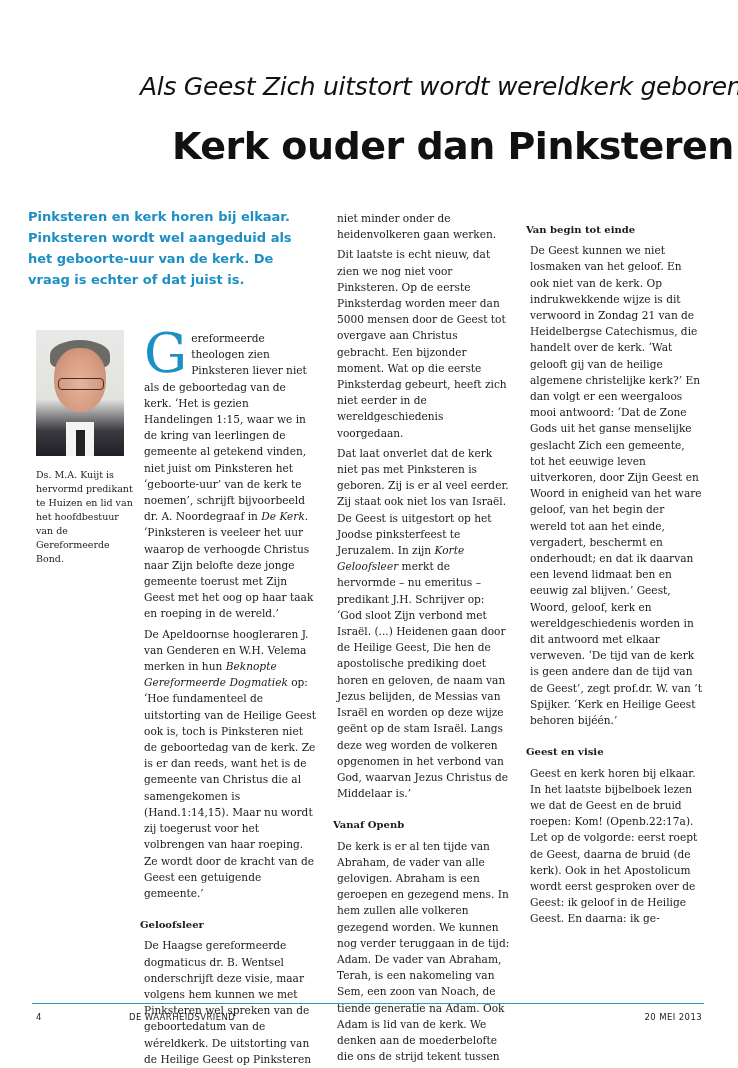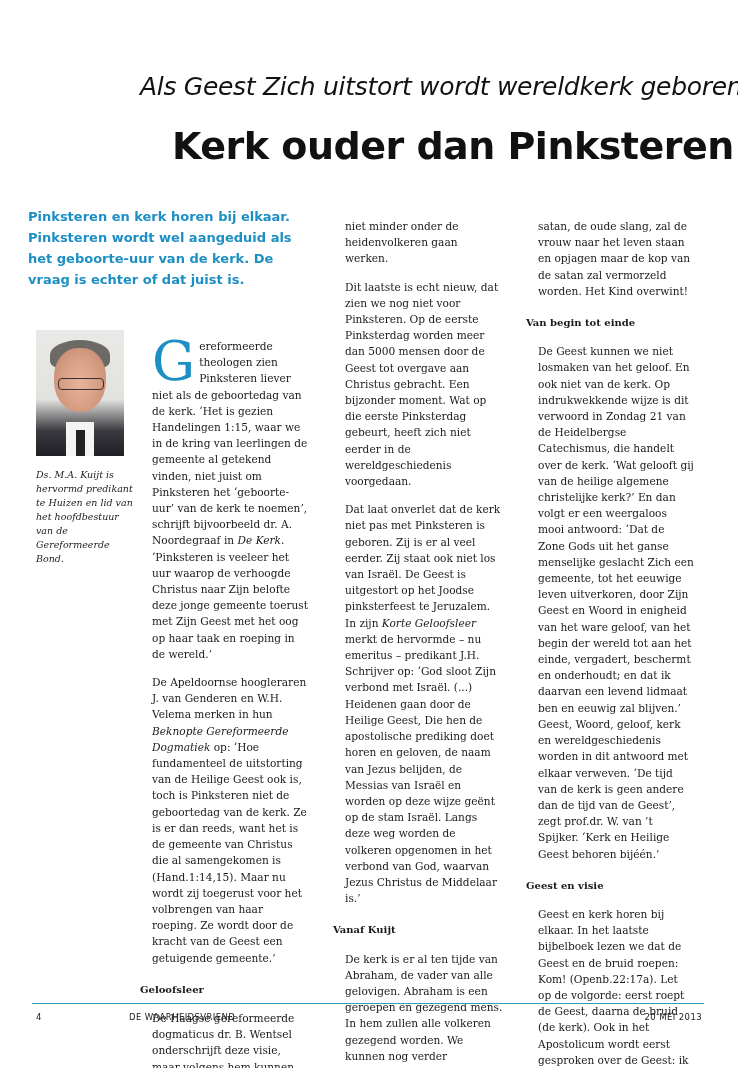--- a/index.html
+++ b/index.html
@@ -6,23 +6,23 @@
   body { width:738px; height:1068px; position:relative; overflow:hidden; color:#1a1a1a; }
   .kicker { position:absolute; left:140px; top:72px; font-family:"DejaVu Sans", sans-serif; font-style:italic; font-size:25px; color:#111; letter-spacing:-0.3px; white-space:nowrap; }
   .headline { position:absolute; left:140px; top:124px; font-family:"DejaVu Sans", sans-serif; font-weight:bold; font-size:38px; color:#111; letter-spacing:-0.5px; white-space:nowrap;margin-left:32px; }
   .lead { position:absolute; left:28px; top:206px; width:270px; font-family:"DejaVu Sans", sans-serif; font-weight:bold; font-size:13px; line-height:21px; color:#1c8fc4; }
   .photo { position:absolute; left:36px; top:330px; width:88px; height:126px; background:linear-gradient(180deg,#e9e9e7 0%,#e2e2df 55%,#3a3a40 80%,#1e1e24 100%); overflow:hidden; }
   .photo .face { position:absolute; left:18px; top:18px; width:52px; height:64px; border-radius:45% 45% 48% 48%; background:radial-gradient(ellipse at 50% 55%,#e8b49a 0%,#d49a80 60%,#b9836c 100%); }
   .photo .hair { position:absolute; left:14px; top:10px; width:60px; height:30px; border-radius:50% 50% 30% 30%; background:#6d6a66; }
   .photo .glasses { position:absolute; left:22px; top:48px; width:44px; height:10px; border:1px solid #3a3030; border-radius:4px; }
   .photo .shirt { position:absolute; left:30px; top:92px; width:28px; height:34px; background:#f4f4f4; }
   .photo .tie { position:absolute; left:40px; top:100px; width:9px; height:26px; background:#222; }
-  .caption { position:absolute; left:36px; top:468px; width:100px; font-family:"DejaVu Serif", serif; font-style:italic; font-size:9.5px; line-height:14px; color:#222; }
+  .caption { position:absolute; left:36px; top:468px; width:100px; font-family:"DejaVu Serif", serif; font-size:9.5px; line-height:14px; color:#222; }
   .col { position:absolute; font-family:"DejaVu Serif", serif; font-size:10.6px; line-height:16.2px; color:#1a1a1a; }
-  .col p { margin:12px; }
+  .col p { margin:4px; }
   .col h3 { margin:16px 0 0 0; font-family:"DejaVu Serif", serif; font-weight:bold; font-size:10px; line-height:16.2px; }
   .col1 { left:140px; top:326px; width:180px; }
   .col2 { left:333px; top:206px; width:182px; }
   .col3 { left:526px; top:206px; width:180px; }
   .dropcap { float:left; font-family:"DejaVu Serif", serif; font-size:54px; line-height:44px; color:#1c8fc4; margin:2px 4px 0 0; }
   em { font-style:italic; }
   .footer-rule { position:absolute; left:32px; top:1003px; width:672px; height:1px; background:#2e9bc0; }
   .footer { position:absolute; top:1012px; font-family:"DejaVu Sans", sans-serif; font-size:8.5px; letter-spacing:0.4px; color:#222; }
   .f-page { left:36px; }
   .f-pub { left:129px; }
@@ -48,26 +48,25 @@
   <p><span class="dropcap">G</span><span>ereformeerde theologen zien Pinksteren liever niet als de geboortedag van de kerk. ‘Het is gezien Handelingen 1:15, waar we in de kring van leerlingen de gemeente al getekend vinden, niet juist om Pinksteren het ‘geboorte-uur’ van de kerk te noemen’, schrijft bijvoorbeeld dr. A. Noordegraaf in </span><em>De Kerk</em><span>. ‘Pinksteren is veeleer het uur waarop de verhoogde Christus naar Zijn belofte deze jonge gemeente toerust met Zijn Geest met het oog op haar taak en roeping in de wereld.’</span></p>
   <p><span>De Apeldoornse hoogleraren J. van Genderen en W.H. Velema merken in hun </span><em>Beknopte Gereformeerde Dogmatiek</em><span> op: ‘Hoe fundamenteel de uitstorting van de Heilige Geest ook is, toch is Pinksteren niet de geboortedag van de kerk. Ze is er dan reeds, want het is de gemeente van Christus die al samengekomen is (Hand.1:14,15). Maar nu wordt zij toegerust voor het volbrengen van haar roeping. Ze wordt door de kracht van de Geest een getuigende gemeente.’</span></p>
   <h3>Geloofsleer</h3>
   <p style="height:194px;overflow:hidden;">De Haagse gereformeerde dogmaticus dr. B. Wentsel onderschrijft deze visie, maar volgens hem kunnen we met Pinksteren wel spreken van de geboortedatum van de wéreldkerk. De uitstorting van de Heilige Geest op Pinksteren heeft immers heilshistorische betekenis. De Heilige Geest opent het offensief om de volkeren tot Christus te brengen. De Geest zal van nu af aan krachtig onder de Joden maar niet minder onder de heidenvolkeren gaan werken.</p>
 </div>
 
 <div class="col col2">
   <p>niet minder onder de heidenvolkeren gaan werken.</p>
   <p>Dit laatste is echt nieuw, dat zien we nog niet voor Pinksteren. Op de eerste Pinksterdag worden meer dan 5000 mensen door de Geest tot overgave aan Christus gebracht. Een bijzonder moment. Wat op die eerste Pinksterdag gebeurt, heeft zich niet eerder in de wereldgeschiedenis voorgedaan.</p>
   <p><span>Dat laat onverlet dat de kerk niet pas met Pinksteren is geboren. Zij is er al veel eerder. Zij staat ook niet los van Israël. De Geest is uitgestort op het Joodse pinksterfeest te Jeruzalem. In zijn </span><em>Korte Geloofsleer</em><span> merkt de hervormde – nu emeritus – predikant J.H. Schrijver op: ‘God sloot Zijn verbond met Israël. (...) Heidenen gaan door de Heilige Geest, Die hen de apostolische prediking doet horen en geloven, de naam van Jezus belijden, de Messias van Israël en worden op deze wijze geënt op de stam Israël. Langs deze weg worden de volkeren opgenomen in het verbond van God, waarvan Jezus Christus de Middelaar is.’</span></p>
-  <h3>Vanaf Kuijt</h3>
+  <h3>Vanaf Openb</h3>
   <p style="height:243px;overflow:hidden;">De kerk is er al ten tijde van Abraham, de vader van alle gelovigen. Abraham is een geroepen en gezegend mens. In hem zullen alle volkeren gezegend worden. We kunnen nog verder teruggaan in de tijd: Adam. De vader van Abraham, Terah, is een nakomeling van Sem, een zoon van Noach, de tiende generatie na Adam. Ook Adam is lid van de kerk. We denken aan de moederbelofte die ons de strijd tekent tussen het vrouwenzaad en het slangenzaad. Een heftige strijd zal het zijn. Maar het zaad van de vrouw (het Zaad!, zie Gal.3:16) zal het winnen. In Openbaring 12 wordt duidelijk op de moederbelofte gezinspeeld: de satan, de oude slang, zal de vrouw naar het leven staan en opjagen maar de kop van de satan zal vermorzeld worden. Het Kind overwint!</p>
 </div>
 
 <div class="col col3">
-  <p>satan, de oude slang, zal de vrouw naar het leven staan en opjagen maar de kop van de satan zal vermorzeld worden. Het Kind overwint!</p>
   <h3>Van begin tot einde</h3>
   <p>De Geest kunnen we niet losmaken van het geloof. En ook niet van de kerk. Op indrukwekkende wijze is dit verwoord in Zondag 21 van de Heidelbergse Catechismus, die handelt over de kerk. ‘Wat gelooft gij van de heilige algemene christelijke kerk?’ En dan volgt er een weergaloos mooi antwoord: ‘Dat de Zone Gods uit het ganse menselijke geslacht Zich een gemeente, tot het eeuwige leven uitverkoren, door Zijn Geest en Woord in enigheid van het ware geloof, van het begin der wereld tot aan het einde, vergadert, beschermt en onderhoudt; en dat ik daarvan een levend lidmaat ben en eeuwig zal blijven.’ Geest, Woord, geloof, kerk en wereldgeschiedenis worden in dit antwoord met elkaar verweven. ‘De tijd van de kerk is geen andere dan de tijd van de Geest’, zegt prof.dr. W. van ’t Spijker. ‘Kerk en Heilige Geest behoren bijéén.’</p>
   <h3>Geest en visie</h3>
   <p>Geest en kerk horen bij elkaar. In het laatste bijbelboek lezen we dat de Geest en de bruid roepen: Kom! (Openb.22:17a). Let op de volgorde: eerst roept de Geest, daarna de bruid (de kerk). Ook in het Apostolicum wordt eerst gesproken over de Geest: ik geloof in de Heilige Geest. En daarna: ik ge-</p>
 </div>
 
 <div class="footer-rule"></div>
 <div class="footer f-page">4</div>
 <div class="footer f-pub">DE WAARHEIDSVRIEND</div>
 <div class="footer f-date">20 MEI 2013</div>

